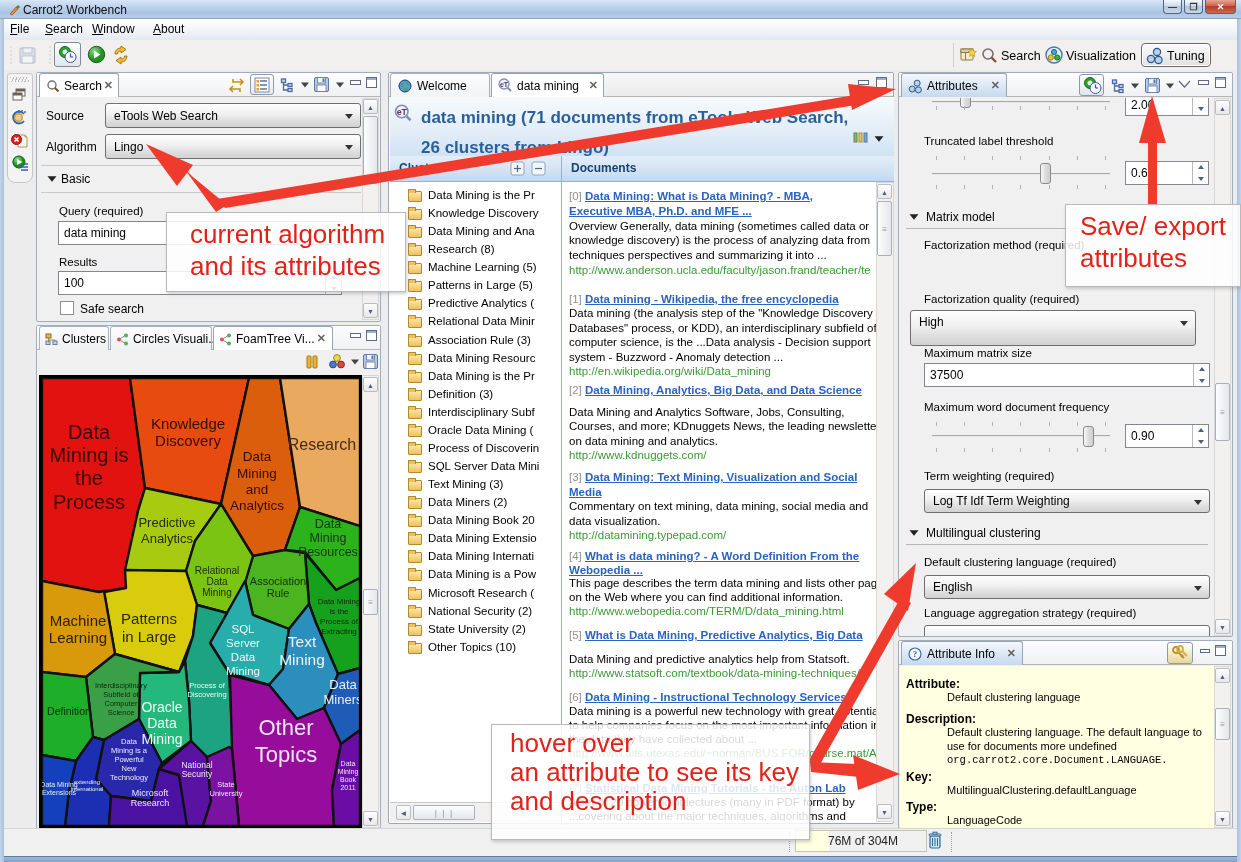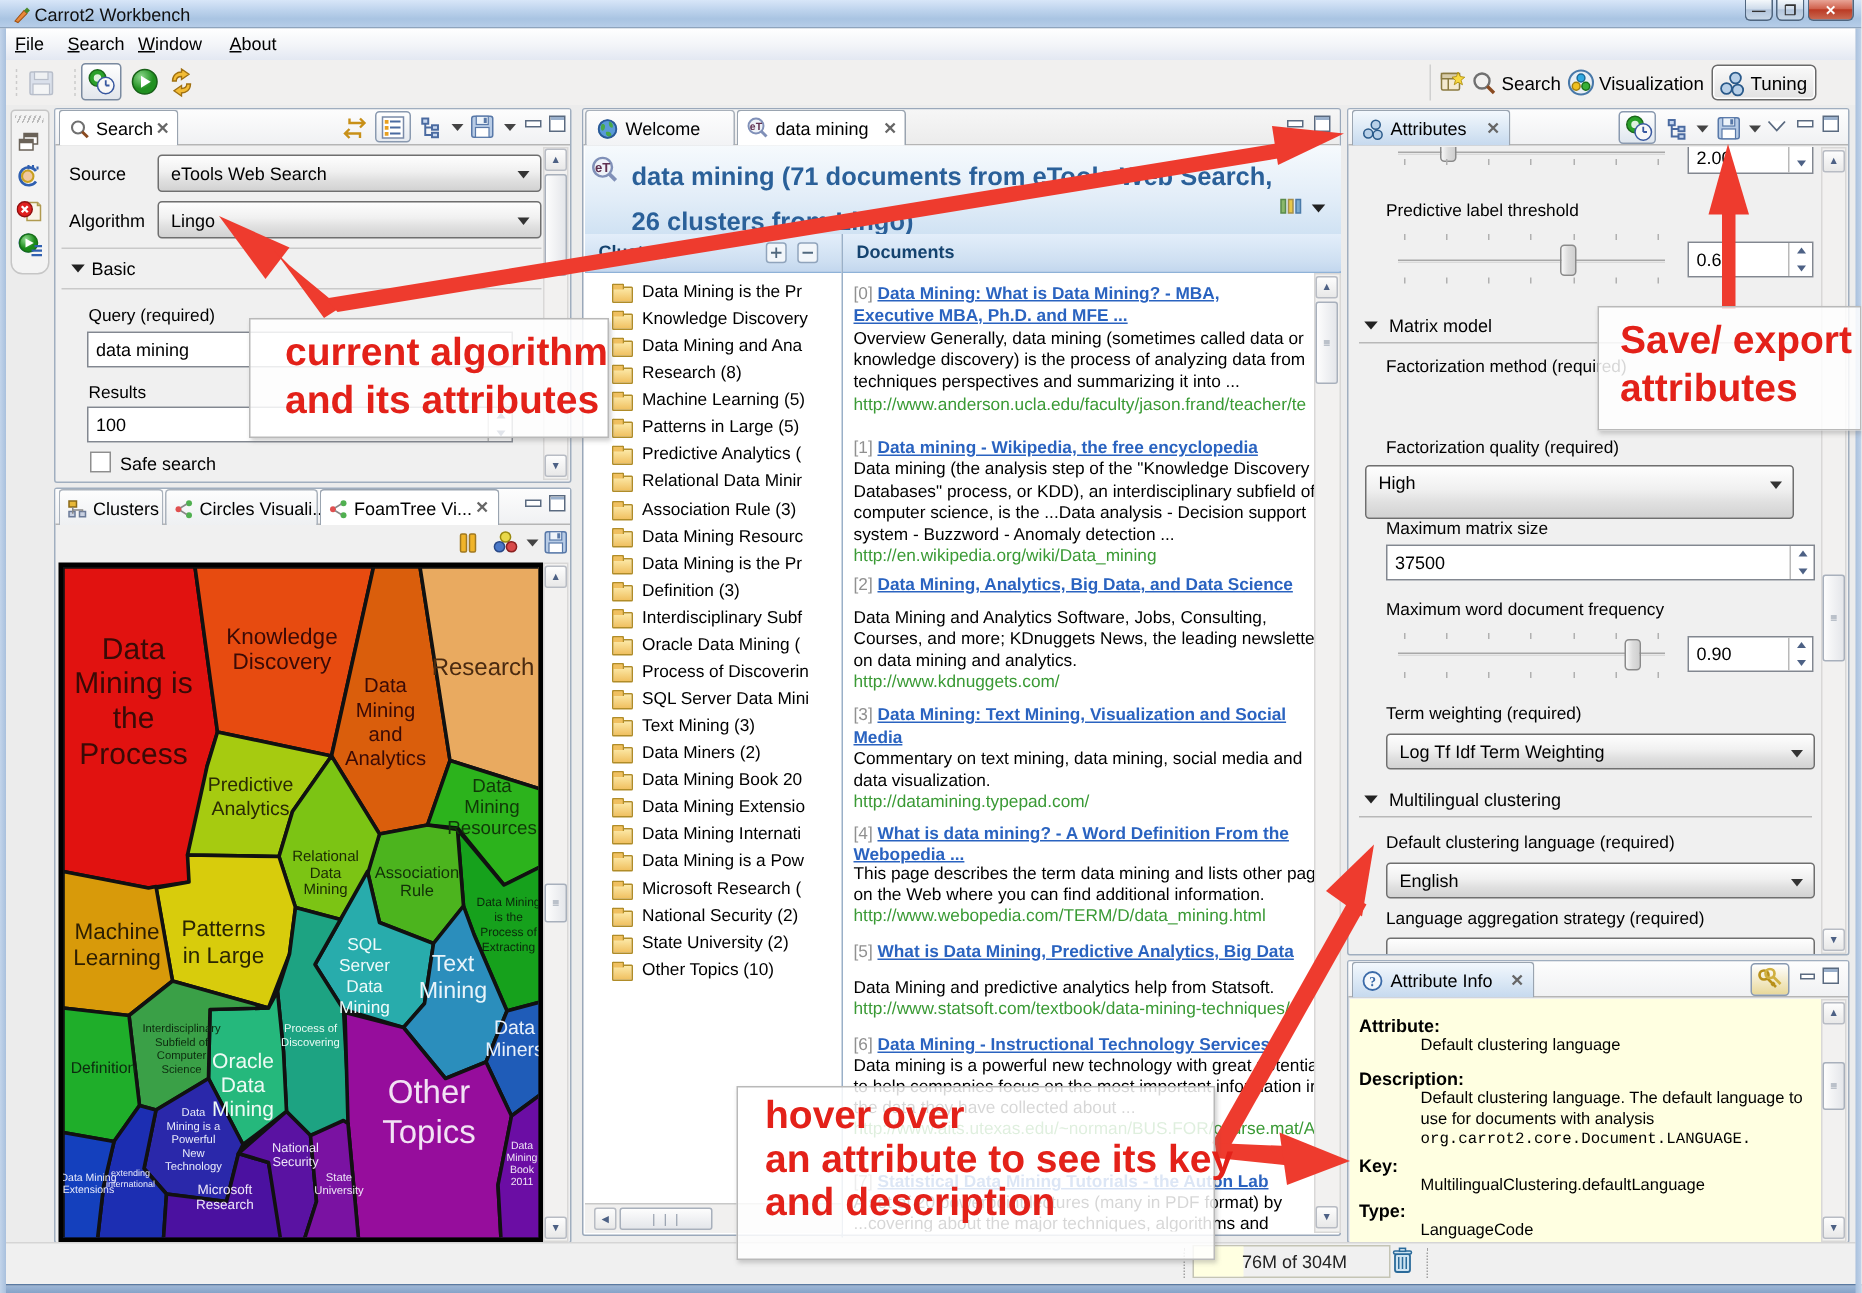--- a/index.html
+++ b/index.html
@@ -63,21 +63,21 @@
 .doc { font-size:11.5px; line-height:14.6px; }
 .dnum { color:#909090; }
 .dlink { color:#2a63c0; font-weight:bold; text-decoration:underline; }
 .durl { color:#3a9a35; }
 
 .folder { position:absolute; width:14px; height:11px; background:linear-gradient(#fce9a8,#f0c060); border:1px solid #b08c28; border-radius:1px; }
 .folder:before { content:""; position:absolute; left:-1px; top:-3px; width:6px; height:3px; background:#f0c060; border:1px solid #b08c28; border-bottom:none; border-radius:1px 1px 0 0; }
 .trow { position:absolute; font-size:11.5px; white-space:nowrap; }
 
 .annbox { position:absolute; background:rgba(255,255,255,0.84); border:1px solid #b9b9b9; box-shadow:1px 2px 3px rgba(120,120,120,0.35); z-index:40; }
-.anntxt { position:absolute; color:#e32119; font-size:27px; line-height:32px; white-space:nowrap; z-index:41;font-weight:bold; }
+.anntxt { position:absolute; color:#e32119; font-size:27px; line-height:32px; white-space:nowrap; z-index:41; }
 #redsvg { position:absolute; left:0; top:0; z-index:39; pointer-events:none; }
 .chk { position:absolute; width:14px; height:14px; background:#fff; border:1px solid #8e8e8e; }
 </style>
 </head>
 <body>
 
 <div class="abs" id="titlebar"></div>
 <div class="abs" id="title-txt">Carrot2 Workbench</div>
 <svg class="abs" style="left:7px;top:3px" width="14" height="14" viewBox="0 0 14 14">
     <path d="M3 11 L9 4 L11 6 L5 12 Z" fill="#e8883a" stroke="#a05010" stroke-width="0.7"></path>
@@ -669,21 +669,21 @@
         <i></i>
         <i></i>
         <i></i>
       </div>
     <div class="tfield" style="left:225px;top:-8px;width:84px;height:26px">
         <span class="ct" style="top:7px">2.00</span>
         <span class="spin" style="right:0;top:0;height:24px">
           <span class="d" style="bottom:4px"></span>
         </span>
       </div>
-    <div class="lbl" style="left:24px;top:37px">Predictive label threshold</div>
+    <div class="lbl" style="left:24px;top:37px">Truncated label threshold</div>
     <div class="ticks" style="left:36px;top:58px;width:170px">
         <i></i>
         <i></i>
         <i></i>
         <i></i>
         <i></i>
         <i></i>
         <i></i>
       </div>
     <div class="sl-track" style="left:32px;top:75px;width:178px"></div>
@@ -798,21 +798,21 @@
       <circle cx="9" cy="4" r="3" fill="none" stroke="#d0b040" stroke-width="1.8"></circle>
       <line x1="11" y1="6" x2="16" y2="11" stroke="#d0b040" stroke-width="1.8"></line>
     </svg>
   <div style="position:absolute;left:301px;top:8px;width:10px;height:4px;border:1px solid #5a6a80;background:#fff"></div>
   <div style="position:absolute;left:316px;top:4px;width:11px;height:11px;border:1px solid #5a6a80;background:#fff;box-shadow:inset 0 2px 0 #9ab0cc"></div>
   <div style="position:absolute;left:1px;top:25px;width:315px;height:162px;background:#ffffe1"></div>
   <div class="lbl" style="left:7px;top:36px;font-weight:bold;font-size:12px">Attribute:</div>
   <div class="lbl" style="left:48px;top:50px;font-size:11px">Default clustering language</div>
   <div class="lbl" style="left:7px;top:71px;font-weight:bold;font-size:12px">Description:</div>
   <div class="lbl" style="left:48px;top:85px;font-size:11px">Default clustering language. The default language to</div>
-  <div class="lbl" style="left:48px;top:99px;font-size:11px">use for documents with analysis</div>
+  <div class="lbl" style="left:48px;top:99px;font-size:11px">use for documents more undefined</div>
   <div class="lbl" style="left:48px;top:113px;font-size:10.5px;font-family:'Liberation Mono',monospace">org.carrot2.core.Document.LANGUAGE.</div>
   <div class="lbl" style="left:7px;top:129px;font-weight:bold;font-size:12px">Key:</div>
   <div class="lbl" style="left:48px;top:143px;font-size:11px">MultilingualClustering.defaultLanguage</div>
   <div class="lbl" style="left:7px;top:159px;font-weight:bold;font-size:12px">Type:</div>
   <div class="lbl" style="left:48px;top:173px;font-size:11px">LanguageCode</div>
   <div class="sbv" style="right:1px;top:25px;height:162px"></div>
   <div class="sbtn" style="right:2px;top:27px">
       <span class="g">▲</span>
     </div>
   <div class="sthumb" style="right:2px;top:67px;width:15px;height:32px">

